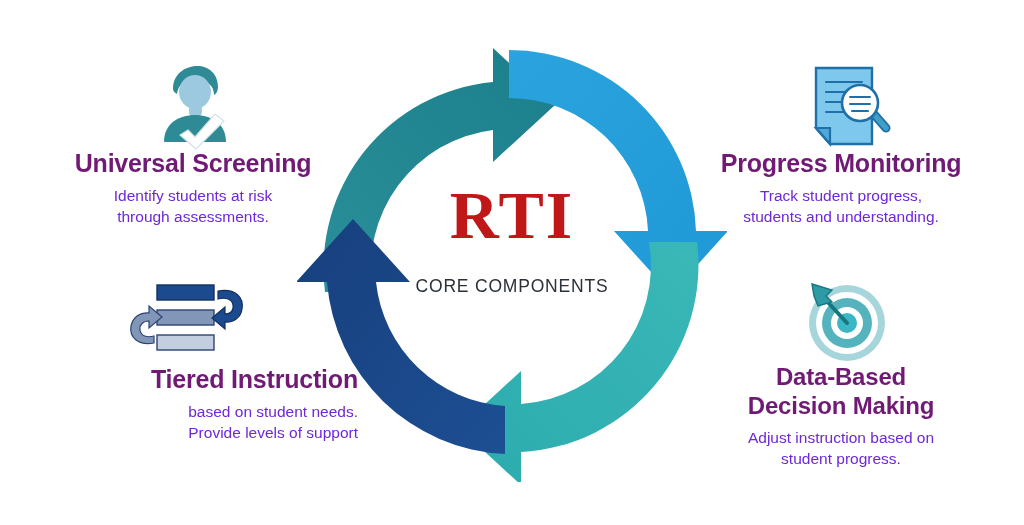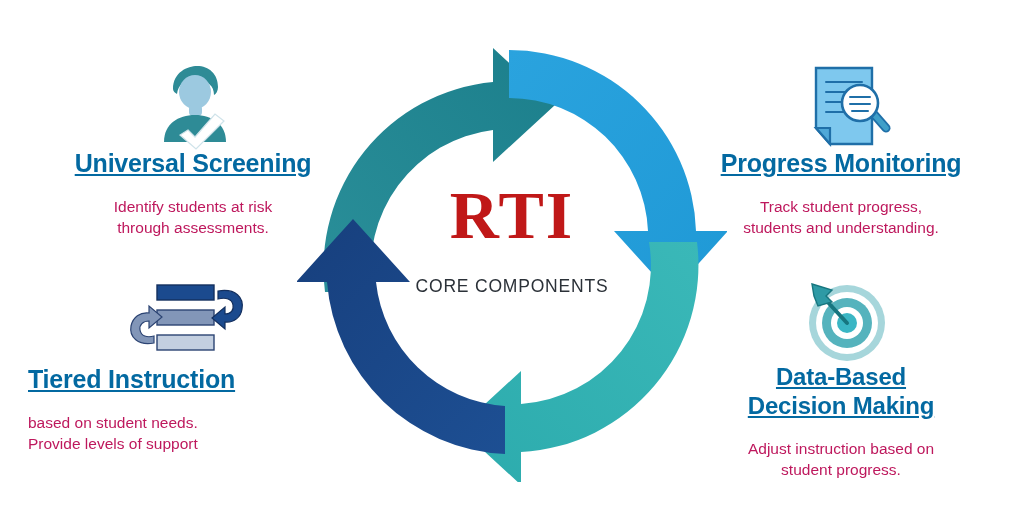--- a/index.html
+++ b/index.html
@@ -53,46 +53,45 @@
     font-size: 17.5px;
     letter-spacing: 0.8px;
     color: #2b3138;
   }
 
   
   .quad { position: absolute; }
 
   .quad-title {
     font-weight: bold;
-    color: #0369a1;
+    color: #701a75;
     letter-spacing: -0.2px;
-    text-decoration: underline;
   }
   .quad-desc {
-    color: #be185d;
+    color: #6d28d9;
     font-size: 15.5px;
     line-height: 21px;
-    margin-top: 18px;
+    margin-top: 7px;
   }
 
   
   #quad-universal {
     left: 28px; top: 148px; width: 330px; text-align: center;
   }
   #quad-universal .quad-title { font-size: 25px; line-height: 30px; }
 
   
   #quad-progress {
     left: 676px; top: 148px; width: 330px; text-align: center;
   }
   #quad-progress .quad-title { font-size: 25px; line-height: 30px; }
 
   
   #quad-tiered {
-    left: 28px; top: 364px; width: 330px; text-align: left;
+    left: 28px; top: 364px; width: 330px; text-align: right;
   }
   #quad-tiered .quad-title { font-size: 25px; line-height: 30px; }
 
   
   #quad-data {
     left: 676px; top: 362px; width: 330px; text-align: center;
   }
   #quad-data .quad-title { font-size: 24px; line-height: 29px; }
 
   

